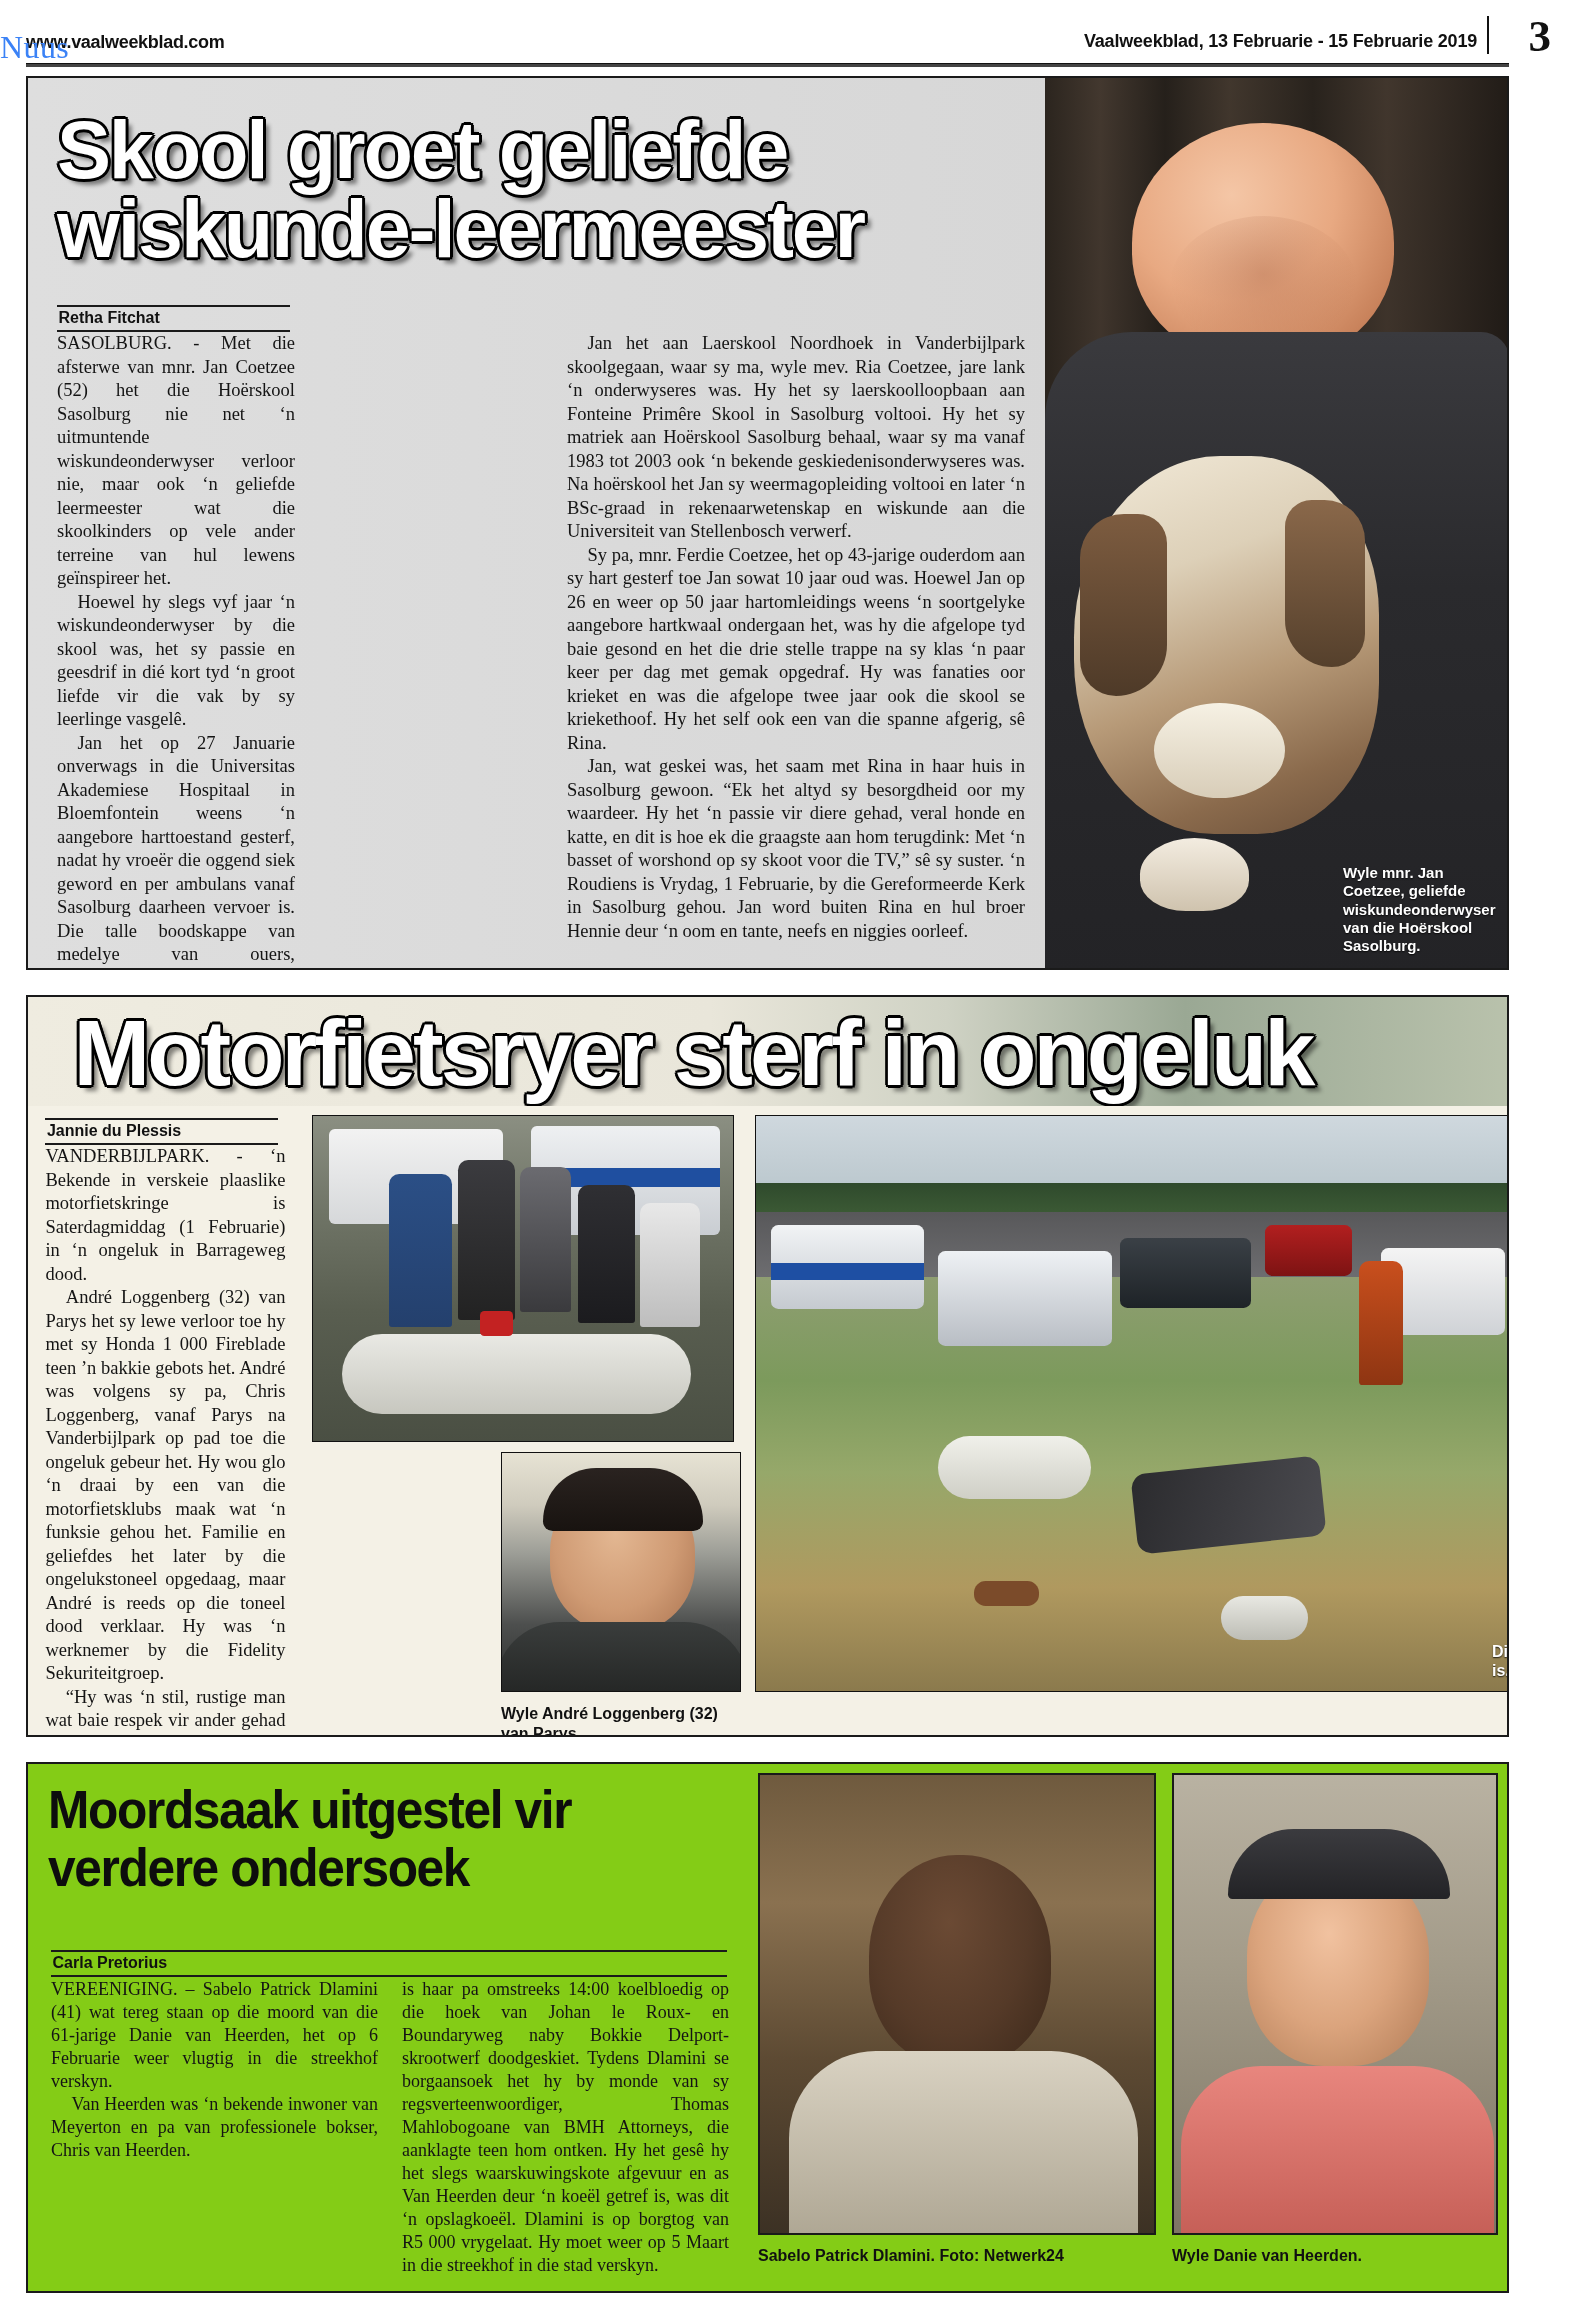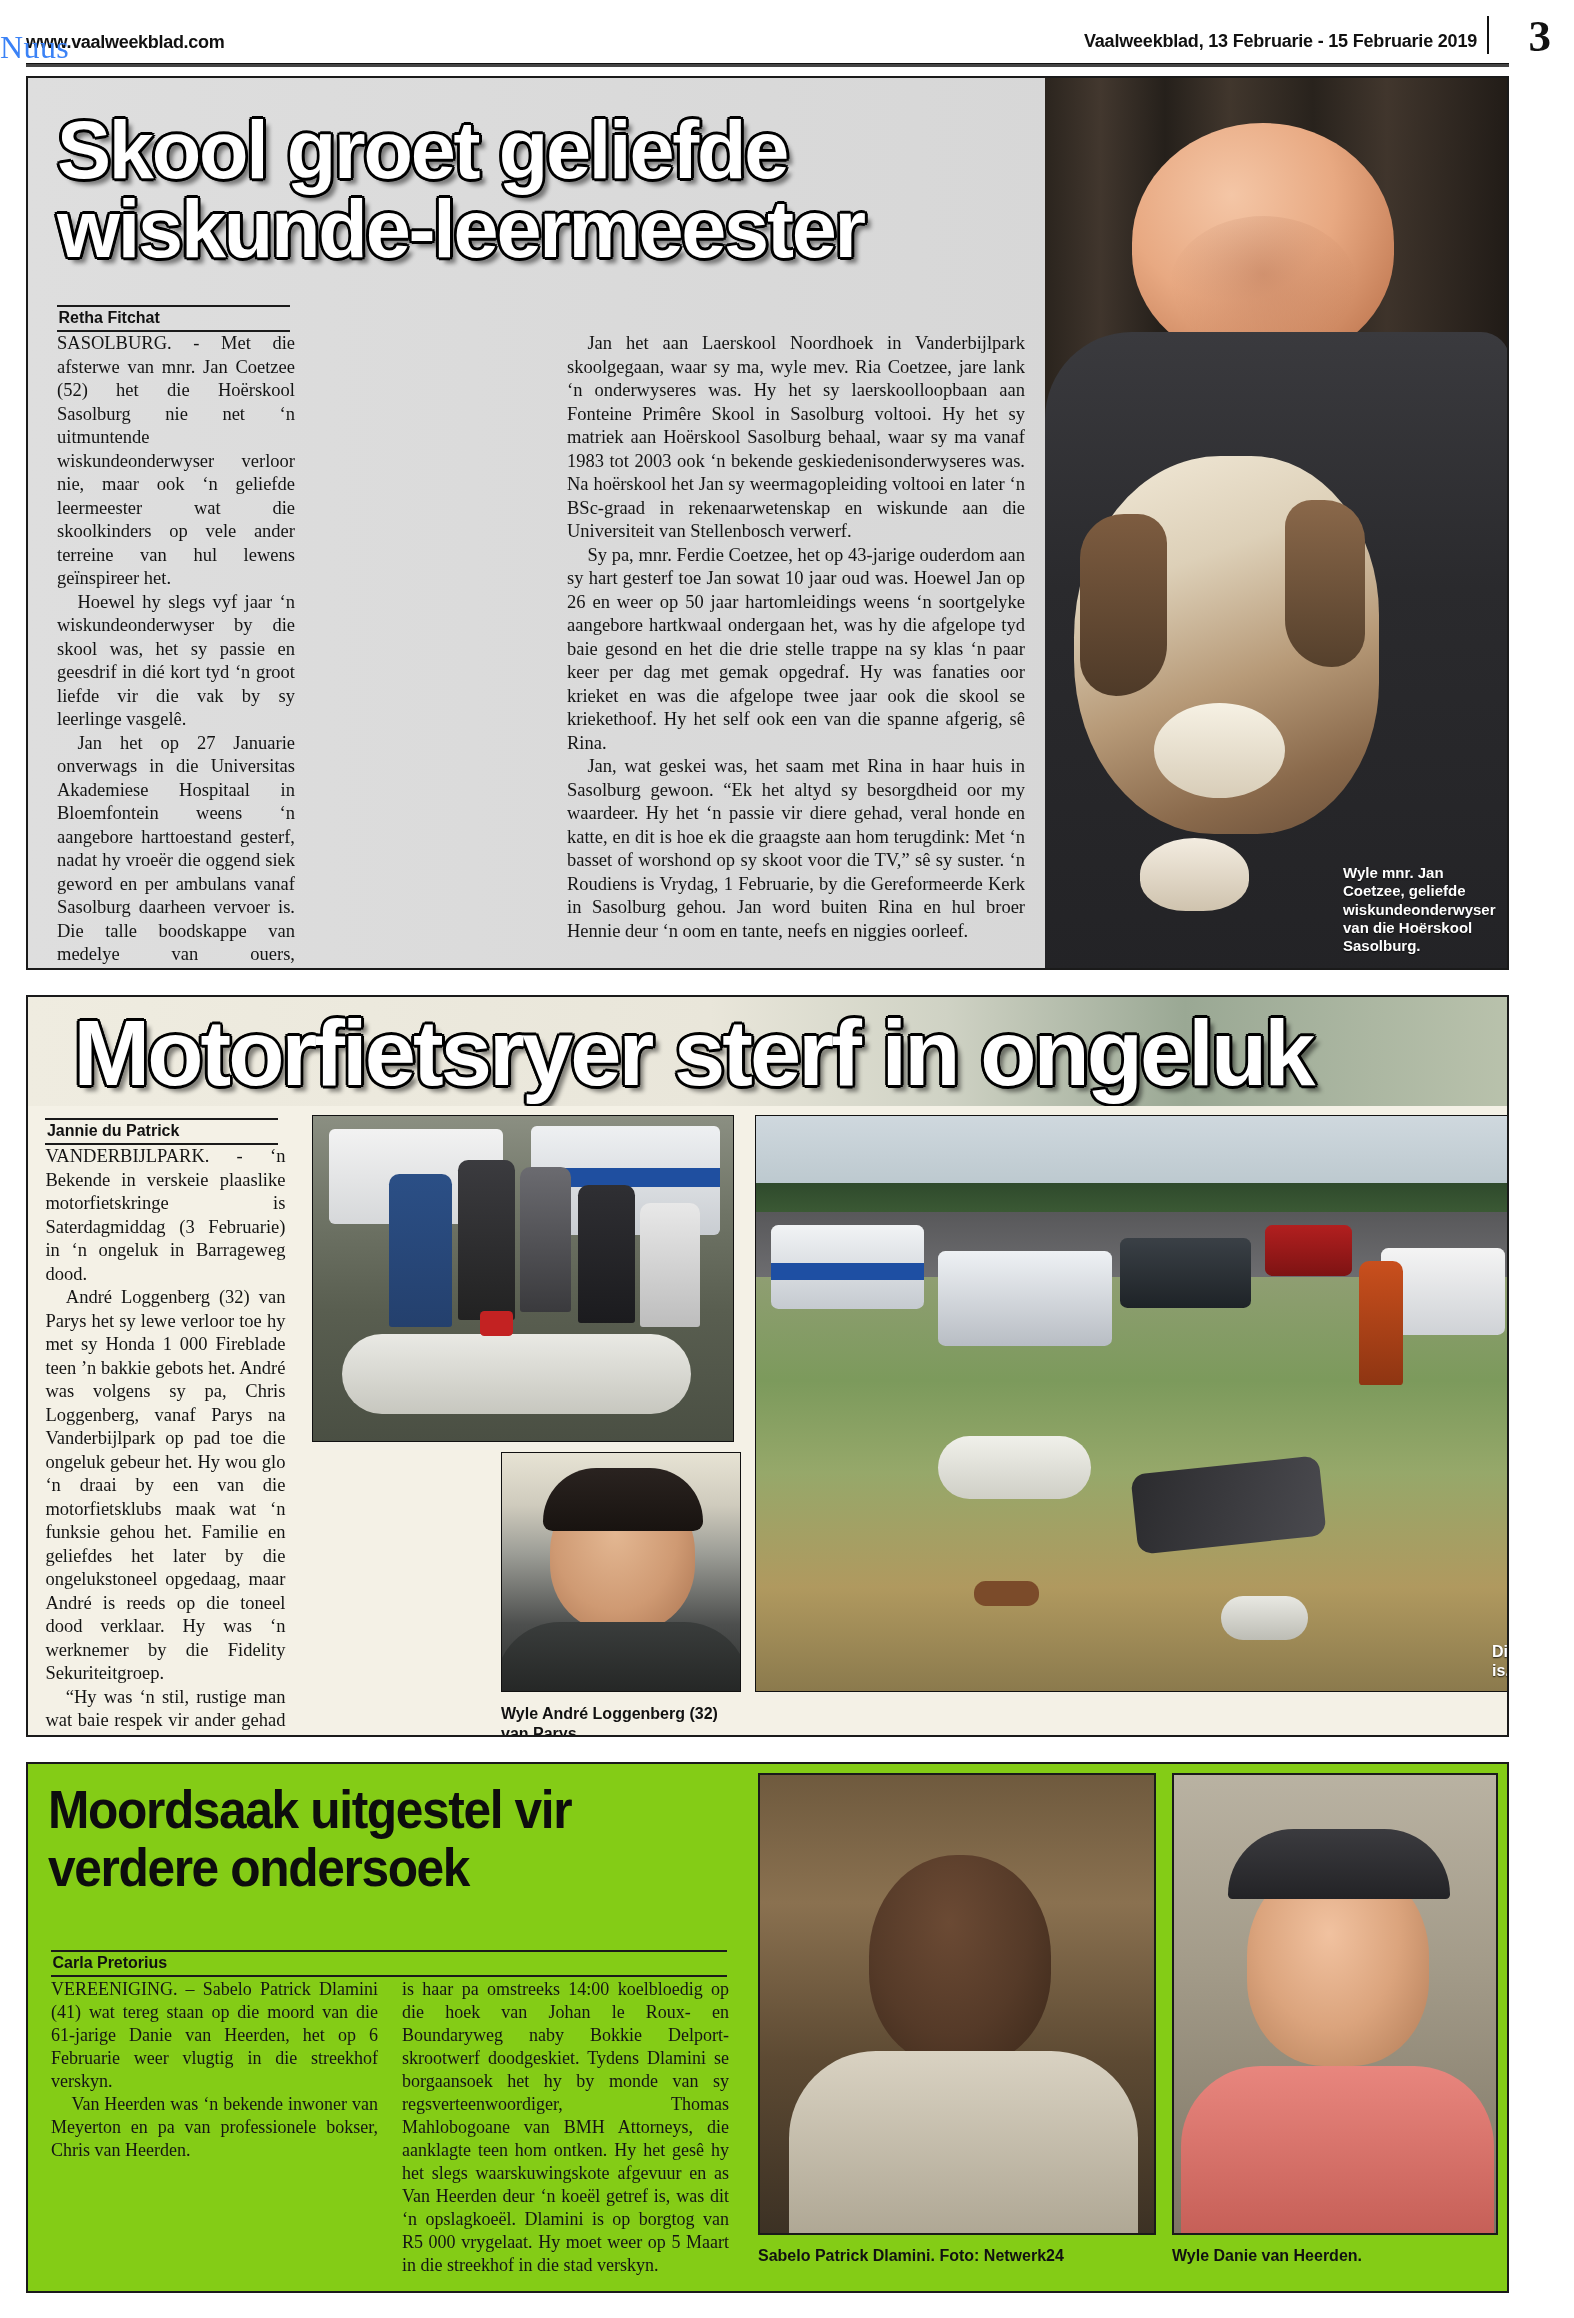--- a/index.html
+++ b/index.html
@@ -373,25 +373,25 @@
   </div>
 </div>
 
 <div class="article" id="art2">
 
   <div id="a2-hlbar">
     <div class="hl-outline" id="a2-hl">Motorfietsryer sterf in ongeluk</div>
   </div>
 
   <div class="byline-box" id="a2-byline">
-    <span class="name">Jannie du Patrick</span>
+    <span class="name">Jannie du Plessis</span>
   </div>
 
   <div class="bodycol" id="a2-col1">
-    <p class="lead">VANDERBIJLPARK. - ‘n Bekende in verskeie plaaslike motorfietskringe is Saterdagmiddag (3 Februarie) in ‘n ongeluk in Barrageweg dood.</p>
+    <p class="lead">VANDERBIJLPARK. - ‘n Bekende in verskeie plaaslike motorfietskringe is Saterdagmiddag (1 Februarie) in ‘n ongeluk in Barrageweg dood.</p>
     <p>André Loggenberg (32) van Parys het sy lewe verloor toe hy met sy Honda 1 000 Fireblade teen ’n bakkie gebots het. André was volgens sy pa, Chris Loggenberg, vanaf Parys na Vanderbijlpark op pad toe die ongeluk gebeur het. Hy wou glo ‘n draai by een van die motorfietsklubs maak wat ‘n funksie gehou het. Familie en geliefdes het later by die ongelukstoneel opgedaag, maar André is reeds op die toneel dood verklaar. Hy was ‘n werknemer by die Fidelity Sekuriteitgroep.</p>
     <p>“Hy was ‘n stil, rustige man wat baie respek vir ander gehad het. Ek het hom nog nooit hoor vloek nie en hy was regtig ‘n baie goeie mens,” het sy pa aan Vaalweekblad gesê. Volgens die eienaar van die blou bakkie wou hy Barrageweg na die ander kant kruis, toe die ongeluk gebeur het.</p>
 
   </div>
 
   <div id="a2-photoA">
     <div class="crowdscene"></div>
     <div class="cs-van"></div>
     <div class="cs-van2">
         <div class="stripe"></div>

